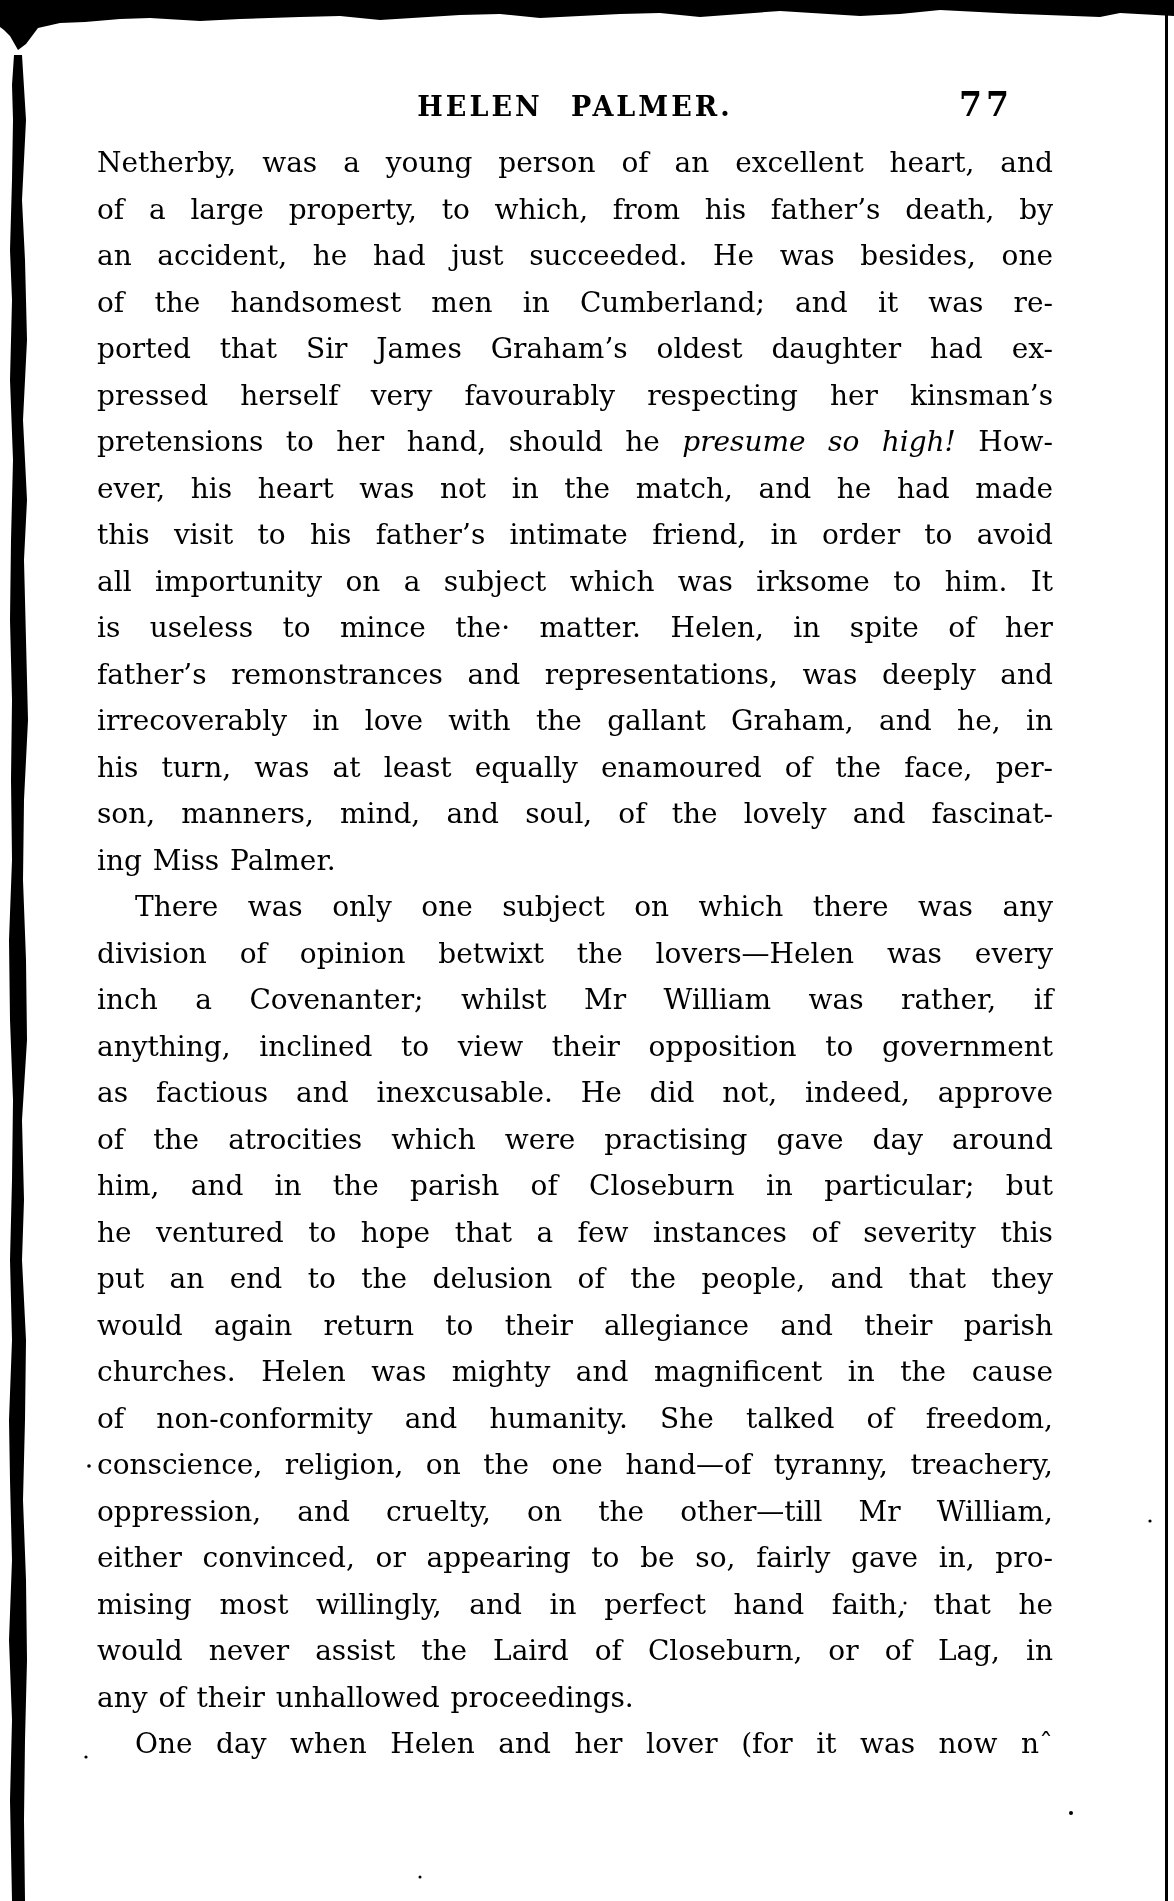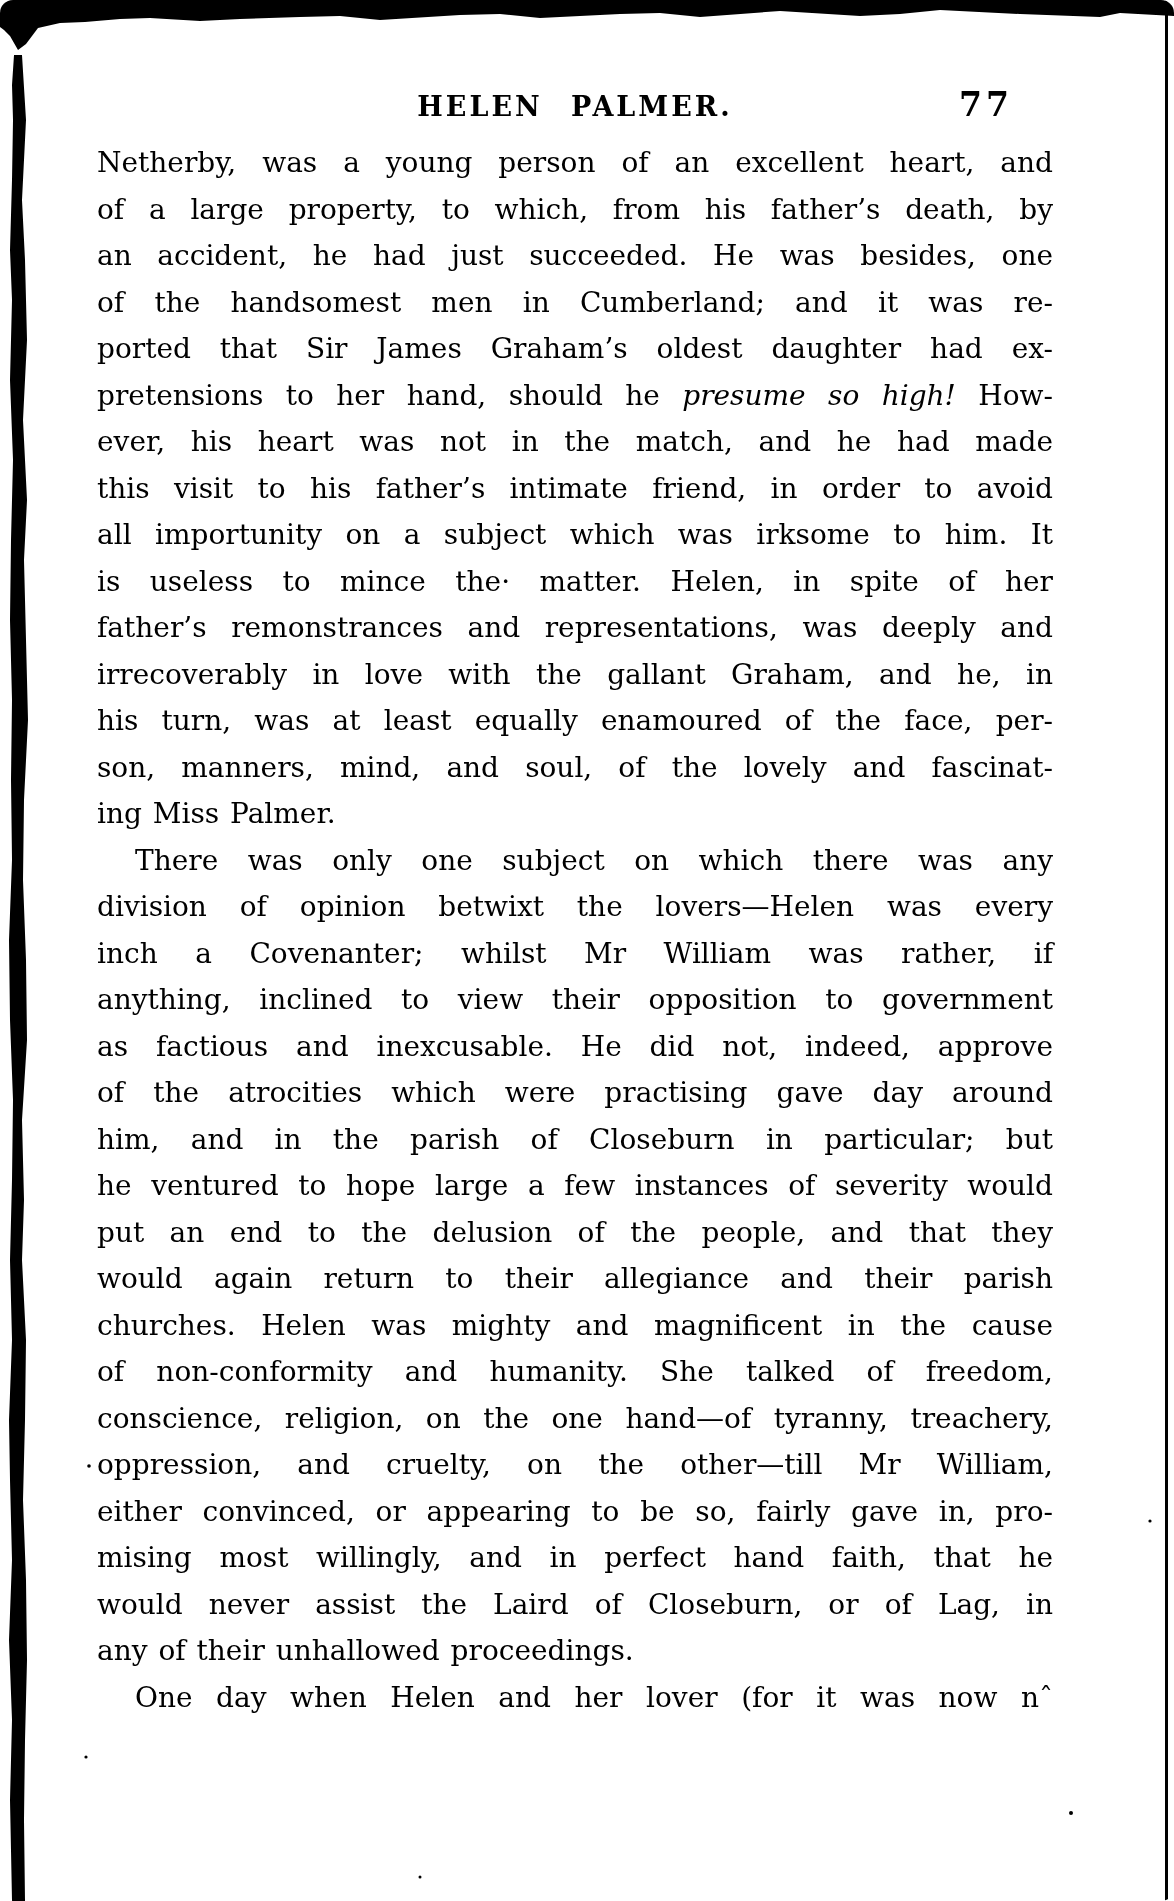--- a/index.html
+++ b/index.html
@@ -8,21 +8,20 @@
     background: #ffffff;
   }
   #page {
     position: relative;
     width: 1174px;
     height: 1901px;
     background: var(--paper, #ffffff);
     overflow: hidden;
     font-family: "DejaVu Serif", serif;
     color: var(--ink, #000000);
-    border-radius: 13px;
   }
   .artifact { position: absolute; pointer-events: none; }
   #right-edge-line {
     position: absolute;
     left: 1165px; top: 0;
     width: 3px; height: 1901px;
     background: #000;
   }
   #content {
     position: absolute;
@@ -99,40 +98,41 @@
       <div id="running-title">HELEN PALMER.</div>
       <div id="page-number">77</div>
     </div>
     <div id="text-block">
         <div class="para">
           <div class="line"><span>Netherby, was a young person of an excellent heart, and</span></div>
           <div class="line"><span>of a large property, to which, from his father’s death, by</span></div>
           <div class="line"><span>an accident, he had just succeeded.  He was besides, one</span></div>
           <div class="line"><span>of the handsomest men in Cumberland; and it was re-</span></div>
           <div class="line"><span>ported that Sir James Graham’s oldest daughter had ex-</span></div>
+          <div class="line"><span>pressed herself very favourably respecting her kinsman’s</span></div>
           <div class="line"><span>pretensions to her hand, should he </span><span class="ital">presume so high!</span><span>  How-</span></div>
           <div class="line"><span>ever, his heart was not in the match, and he had made</span></div>
           <div class="line"><span>this visit to his father’s intimate friend, in order to avoid</span></div>
           <div class="line"><span>all importunity on a subject which was irksome to him.  It</span></div>
           <div class="line"><span>is useless to mince the· matter.  Helen, in spite of her</span></div>
           <div class="line"><span>father’s remonstrances and representations, was deeply and</span></div>
           <div class="line"><span>irrecoverably in love with the gallant Graham, and he, in</span></div>
           <div class="line"><span>his turn, was at least equally enamoured of the face, per-</span></div>
           <div class="line"><span>son, manners, mind, and soul, of the lovely and fascinat-</span></div>
           <div class="line line-end"><span>ing Miss Palmer.</span></div>
         </div>
         <div class="para indented">
           <div class="line"><span>There was only one subject on which there was any</span></div>
           <div class="line"><span>division of opinion betwixt the lovers—Helen was every</span></div>
           <div class="line"><span>inch a Covenanter; whilst Mr William was rather, if</span></div>
           <div class="line"><span>anything, inclined to view their opposition to government</span></div>
           <div class="line"><span>as factious and inexcusable.  He did not, indeed, approve</span></div>
           <div class="line"><span>of the atrocities which were practising gave day around</span></div>
           <div class="line"><span>him, and in the parish of Closeburn in particular; but</span></div>
-          <div class="line"><span>he ventured to hope large a few instances of severity would</span></div>
+          <div class="line"><span>he ventured to hope that a few instances of severity this</span></div>
           <div class="line"><span>put an end to the delusion of the people, and that they</span></div>
           <div class="line"><span>would again return to their allegiance and their parish</span></div>
           <div class="line"><span>churches.  Helen was mighty and magnificent in the cause</span></div>
           <div class="line"><span>of non-conformity and humanity.  She talked of freedom,</span></div>
           <div class="line"><span>conscience, religion, on the one hand—of tyranny, treachery,</span></div>
           <div class="line"><span>oppression, and cruelty, on the other—till Mr William,</span></div>
           <div class="line"><span>either convinced, or appearing to be so, fairly gave in, pro-</span></div>
           <div class="line"><span>mising most willingly, and in perfect hand faith, that he</span></div>
           <div class="line"><span>would never assist the Laird of Closeburn, or of Lag, in</span></div>
           <div class="line line-end"><span>any of their unhallowed proceedings.</span></div>

